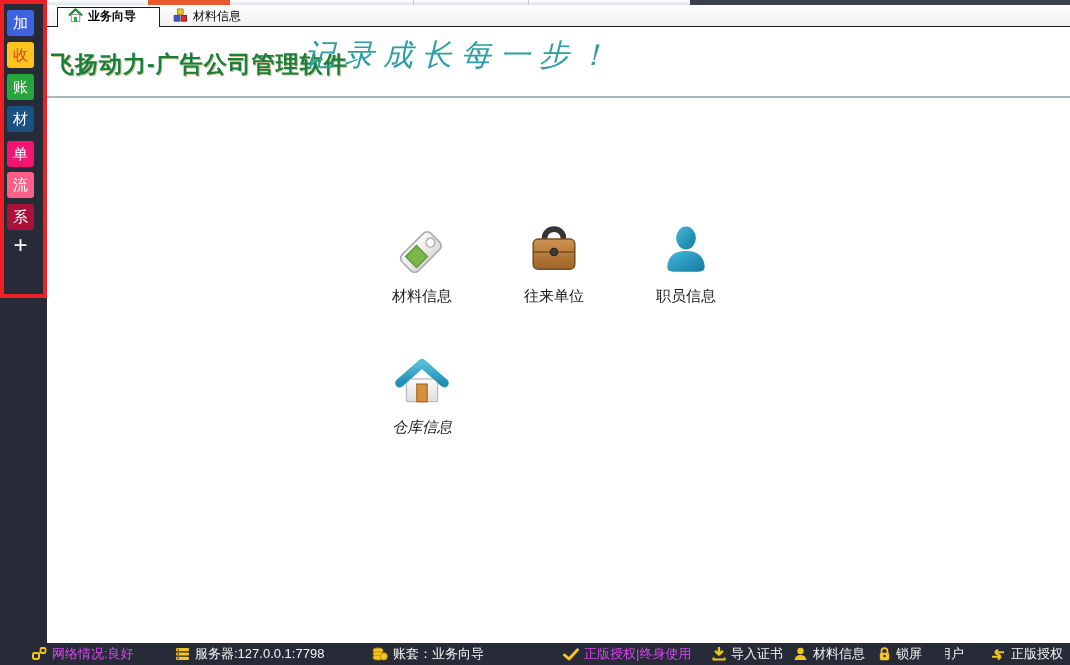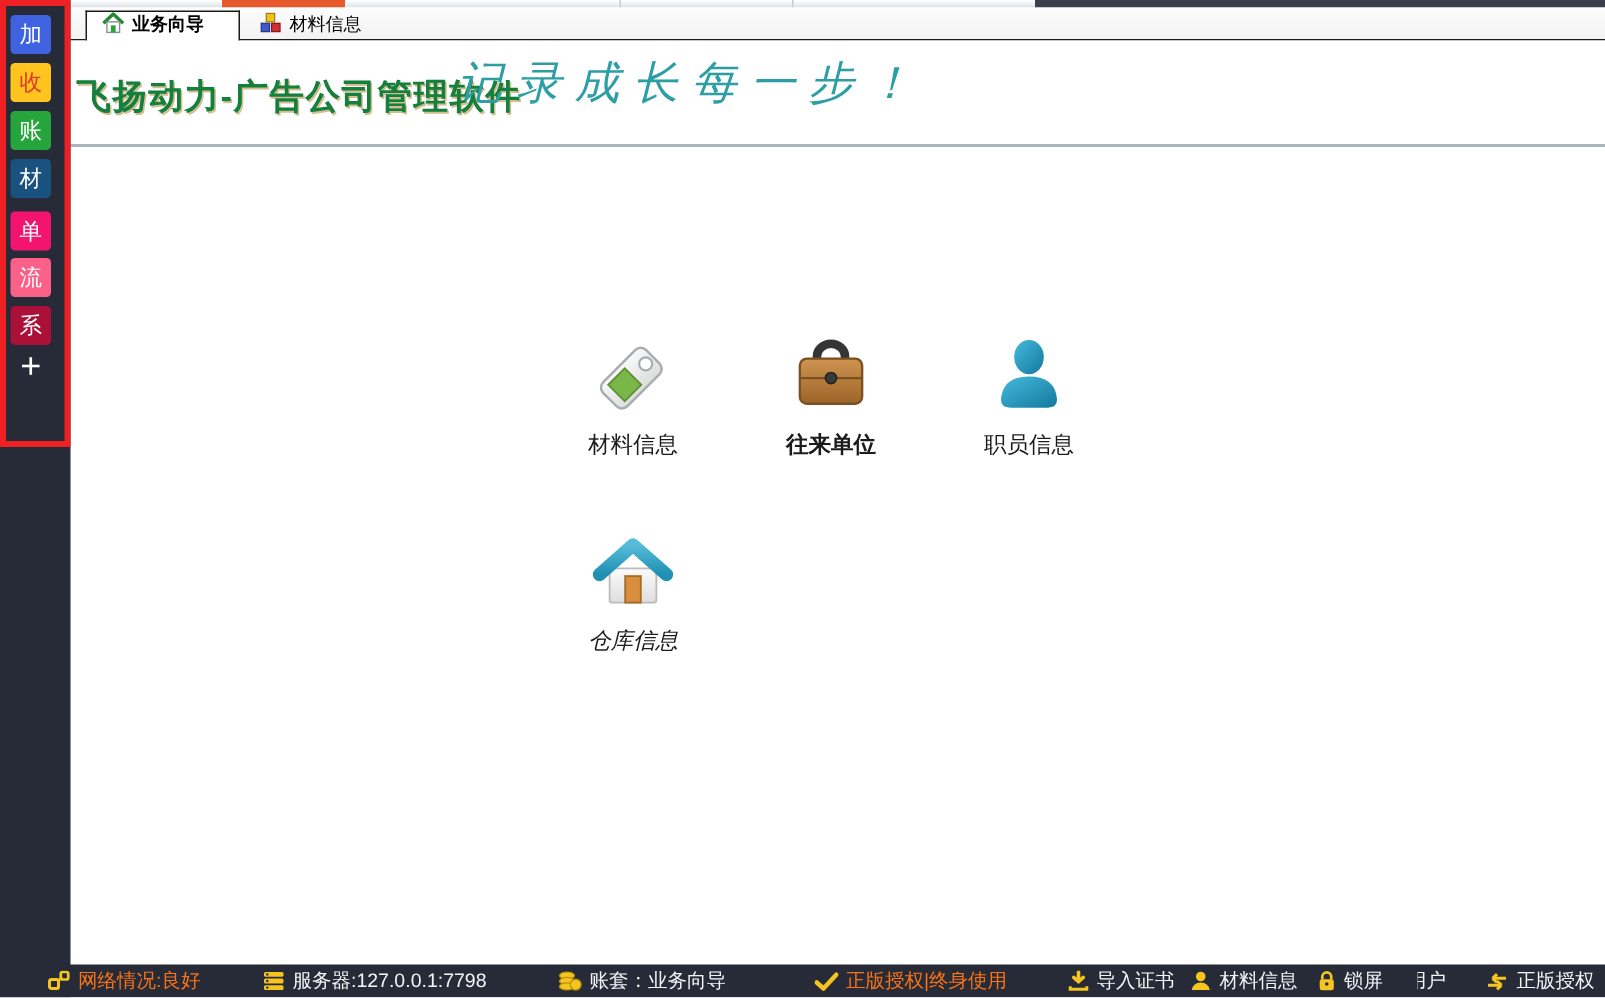--- a/index.html
+++ b/index.html
@@ -44,28 +44,28 @@
   .brand { position:absolute; left:4px; top:22px; font-size:23px; font-weight:bold; letter-spacing:1px;
     color:#15803d; text-shadow:1px 1px 0 rgba(160,110,10,.45); white-space:nowrap; }
   .slogan { position:absolute; left:258px; top:8px; font-size:30px; font-weight:normal; font-style:italic;
     font-family:"DejaVu Serif","Liberation Serif",serif; color:#2d9fa4; letter-spacing:9px; white-space:nowrap; }
 
   
   .content { position:absolute; left:47px; top:100px; width:1023px; height:543px; background:#ffffff; }
   .shortcut { position:absolute; width:110px; text-align:center; cursor:pointer; }
   .shortcut .ic { display:flex; justify-content:center; }
   .shortcut .lbl { margin-top:9px; font-size:15px; color:#1b1b1b; }
-  .sc0{left:320px;top:124px;} .sc1{left:452px;top:124px;font-weight:bold;} .sc2{left:584px;top:124px;} .sc3{left:320px;top:255px;font-style:italic;}
+  .sc0{left:320px;top:124px;} .sc1{left:452px;top:124px;} .sc2{left:584px;top:124px;} .sc3{left:320px;top:255px;font-style:italic;}
 
   
   .statusbar { position:absolute; left:0; top:643px; width:1070px; height:22px; background:#262b37; z-index:10;
     font-size:13px; color:#f2f4f6; }
   .sb-item { position:absolute; top:0; height:22px; display:flex; align-items:center; gap:5px; white-space:nowrap; }
   .sb-item svg { flex:0 0 auto; }
-  .txt-green { color:#f97316; }
+  .txt-green { color:#d946ef; }
   .user-clip { width:20px; overflow:hidden; display:inline-block; }
   .user-clip span { display:inline-block; margin-left:-7px; }
 </style>
 </head>
 <body>
 
 <div class="screen">
 
   <div class="top-strip">
     <div class="sep" style="left:413px"></div>
@@ -224,21 +224,21 @@
     <div class="sb-item" style="left:372px">
       <svg width="16" height="14" viewBox="0 0 16 14">
         <ellipse cx="6" cy="3.4" rx="5" ry="2.4" fill="#f5c41e" stroke="#b8900a" stroke-width="0.8"></ellipse>
         <ellipse cx="6" cy="7" rx="5" ry="2.4" fill="#f5c41e" stroke="#b8900a" stroke-width="0.8"></ellipse>
         <ellipse cx="6" cy="10.6" rx="5" ry="2.4" fill="#f5c41e" stroke="#b8900a" stroke-width="0.8"></ellipse>
         <circle cx="11.8" cy="9.4" r="3.6" fill="#f5c41e" stroke="#b8900a" stroke-width="0.9"></circle>
       </svg>
       <span>账套：业务向导</span>
     </div>
 
-    <div class="sb-item" style="left:543px">
+    <div class="sb-item" style="left:563px">
       <svg width="16" height="13" viewBox="0 0 16 13">
         <path d="M1.5 7 L6 11 L14.5 1.8" fill="none" stroke="#f5c41e" stroke-width="3" stroke-linecap="round" stroke-linejoin="round"></path>
       </svg>
       <span class="txt-green">正版授权|终身使用</span>
     </div>
 
     <div class="sb-item" style="left:712px">
       <svg width="14" height="14" viewBox="0 0 14 14">
         <path d="M7 1 V7.5 M7 7.5 L3.8 4.6 M7 7.5 L10.2 4.6" stroke="#f5c41e" stroke-width="2.4" fill="none" stroke-linecap="round"></path>
         <path d="M1.5 10.5 v2 h11 v-2" fill="none" stroke="#f5c41e" stroke-width="2"></path>

